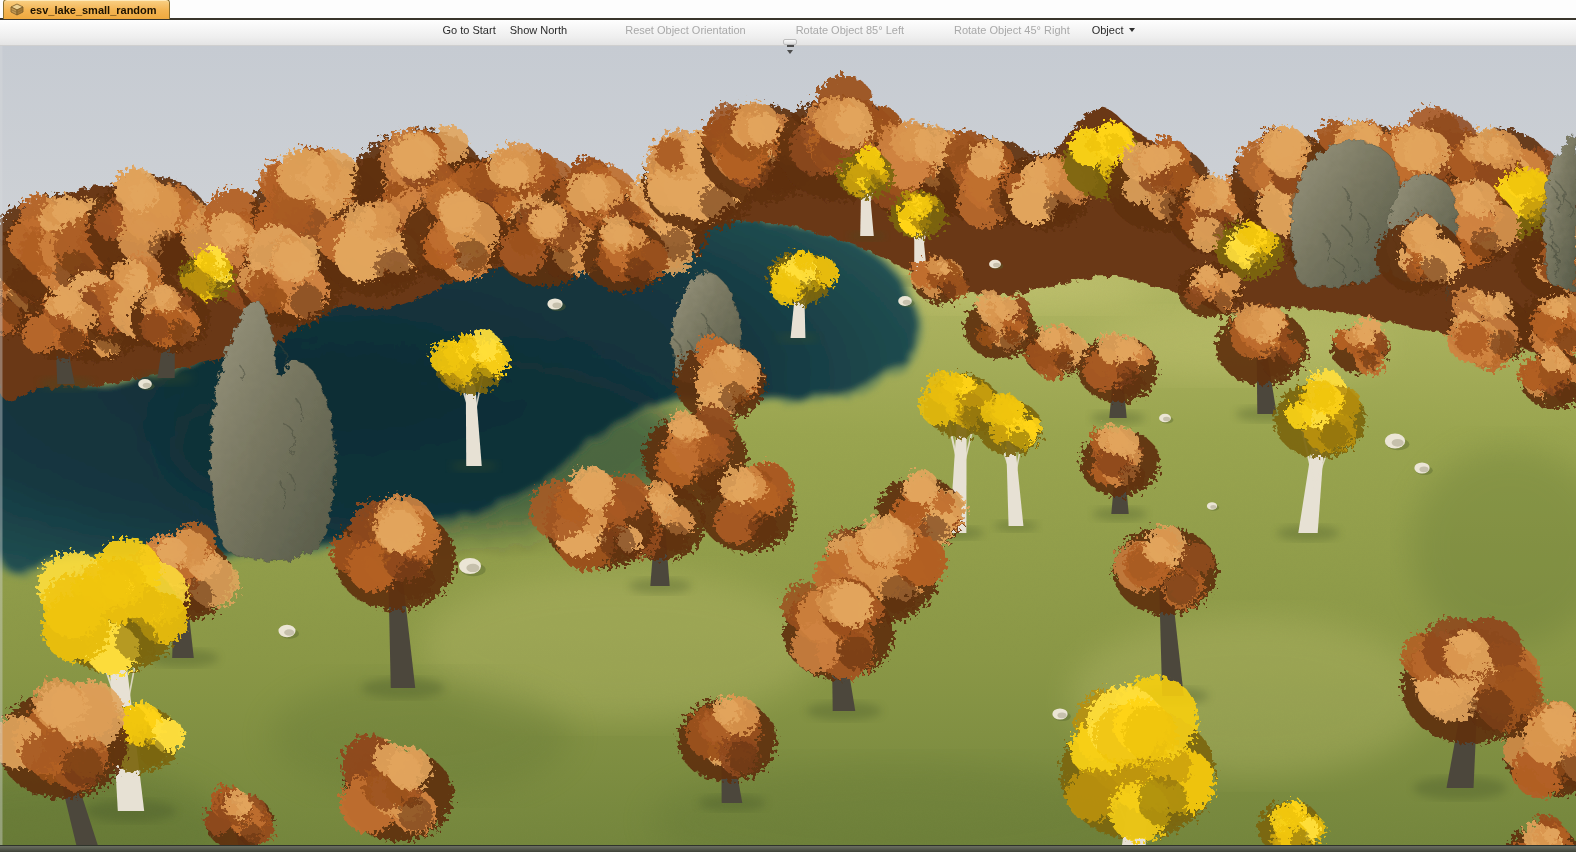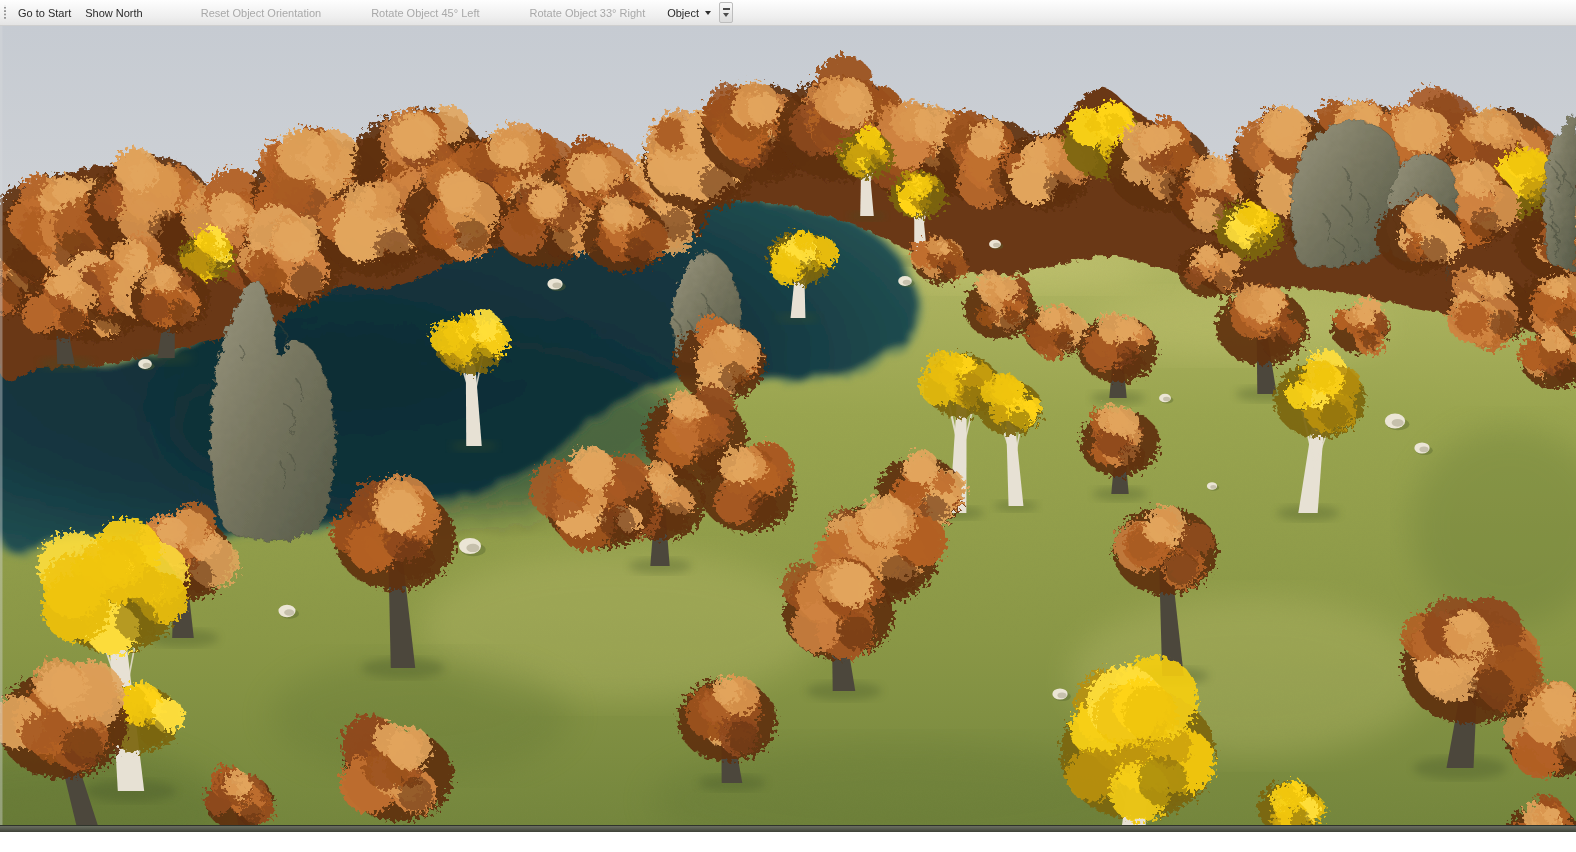--- a/index.html
+++ b/index.html
@@ -13,21 +13,21 @@
        padding:0 12px 0 5px;margin-bottom:-1px;
        background:linear-gradient(#f9d085,#f3b452 55%,#efa93e);
        border:1px solid #8a6f2e;border-bottom:none;border-radius:4px 4px 0 0;
        box-shadow:inset 0 1px 0 rgba(255,240,200,.8);
        font-size:11px;font-weight:bold;color:#1d1200;}
   .tab-icon svg{display:block;}
 
   
   .toolbar{height:25px;background:linear-gradient(#fefefe,#eeeeee 70%,#e4e4e4);
            border-bottom:1px solid #cfcfcf;display:flex;align-items:center;
-           padding-left:2px;font-size:11px;color:#2a2a2a;position:relative;z-index:3;}
+           padding-left:2px;font-size:11px;color:#2a2a2a;position:relative;z-index:3;flex-direction:column;}
   .grip{width:4px;height:15px;margin:0 4px 0 1px;
         background-image:radial-gradient(circle,#969696 0.9px,rgba(0,0,0,0) 1px);
         background-size:4px 3.4px;background-position:0 1px;}
   .tbtn{border:0;background:transparent;font:inherit;color:inherit;
         padding:3px 7px;border-radius:2px;display:inline-flex;align-items:center;gap:6px;
         white-space:nowrap;cursor:default;}
   .tbtn.disabled{color:#a9a9a9;margin-left:36px;}
   .sep{width:1px;height:17px;background:#c2c2c2;box-shadow:1px 0 0 #ffffff;margin:0 4px;}
   .dd-arrow{width:0;height:0;border-left:3.5px solid transparent;border-right:3.5px solid transparent;
             border-top:4px solid #2e2e2e;display:inline-block;}
@@ -40,33 +40,47 @@
 
   
   .viewport{position:relative;width:1576px;height:806px;background:#c9cdd3;overflow:hidden;}
   .viewport svg{display:block;}
 </style>
 </head>
 <body>
 
 <div class="app">
 
+  <div class="tabstrip">
+    <div class="tab">
+      <span class="tab-icon">
+        <svg width="16" height="13" viewBox="0 0 16 13">
+          <polygon points="2,4 8,1 14,4 8,7" fill="#ecd193" stroke="#7a5a26" stroke-width="0.8"></polygon>
+          <polygon points="2,4 8,7 8,12 2,9" fill="#c39a54" stroke="#7a5a26" stroke-width="0.8"></polygon>
+          <polygon points="14,4 8,7 8,12 14,9" fill="#a87c38" stroke="#7a5a26" stroke-width="0.8"></polygon>
+          <line x1="2" y1="6.5" x2="8" y2="9.5" stroke="#8a6a30" stroke-width="0.7"></line>
+          <line x1="14" y1="6.5" x2="8" y2="9.5" stroke="#8a6a30" stroke-width="0.7"></line>
+        </svg>
+      </span>
+      <span class="tab-label">esv_lake_small_random</span>
+    </div>
+  </div>
 
   <div class="toolbar">
     <span class="grip"></span>
     <span id="toolbar-items"><button class="tbtn">
           <span>Go to Start</span>
         </button><button class="tbtn">
           <span>Show North</span>
         </button><span class="sep"></span><button class="tbtn disabled">
           <span>Reset Object Orientation</span>
         </button><button class="tbtn disabled">
-          <span>Rotate Object 45° Left</span>
+          <span>Rotate Object 85° Left</span>
         </button><button class="tbtn disabled">
-          <span>Rotate Object 33° Right</span>
+          <span>Rotate Object 45° Right</span>
         </button><span class="sep"></span><button class="tbtn">
           <span>Object</span>
           <span class="dd-arrow"></span>
         </button></span>
     <button class="overflow" title="">
       <span class="ov-bar"></span>
       <span class="ov-arrow"></span>
     </button>
   </div>
 

